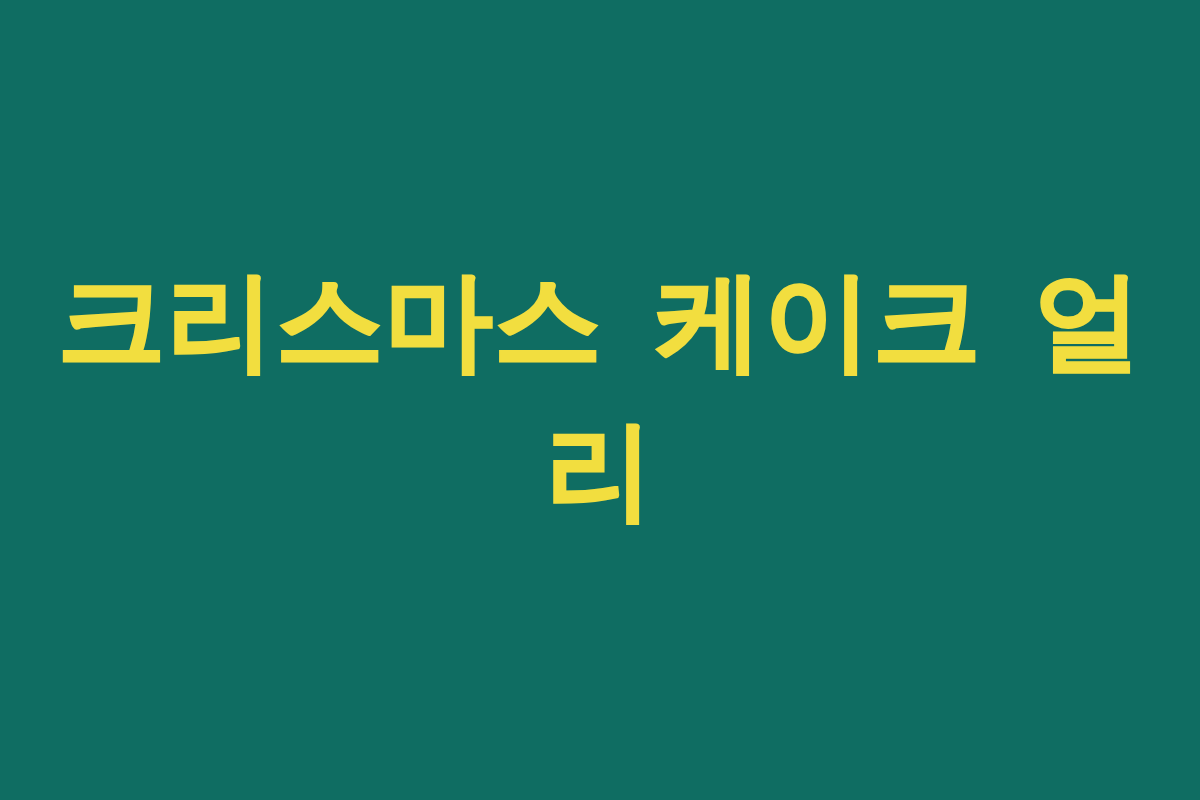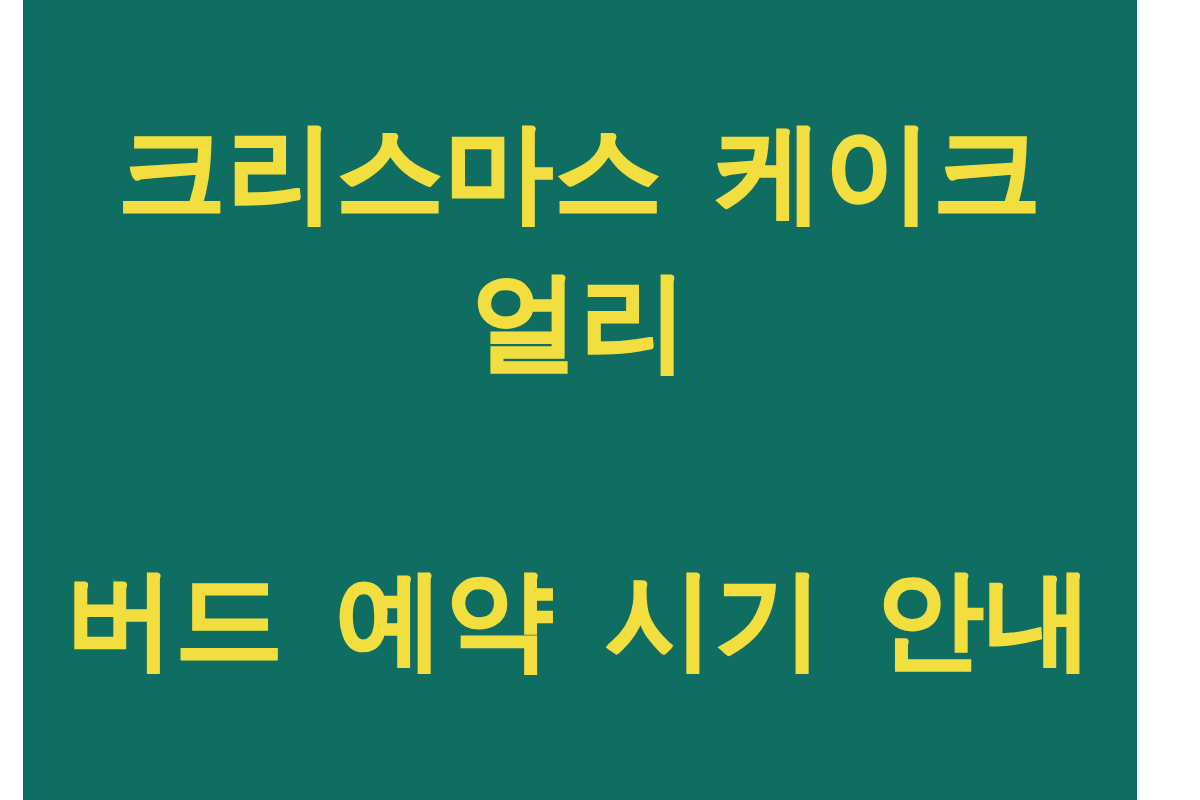--- a/index.html
+++ b/index.html
@@ -10,28 +10,27 @@
 
   body {
     width: 1200px;
     height: 800px;
     overflow: hidden;
     font-family: "DejaVu Sans", "Liberation Sans", sans-serif;
   }
 
   #banner {
     position: relative;
-    width: 1114px;
+    width: 1200px;
     height: 800px;
     box-sizing: border-box;
     display: flex;
     align-items: center;
     justify-content: flex-end;
     background-color: #0f6d62; 
-    margin-left: 23px;
   }
 
   #headline {
     margin: 0;
     padding: 0 40px;
     width: 100%;
     box-sizing: border-box;
     text-align: center;
     color: #f2de3f; 
     font-family: "DejaVu Sans", "Liberation Sans", sans-serif;
@@ -53,16 +52,15 @@
     display: block;
   }
 </style>
 </head>
 <body>
 
 <div id="banner" style="background-color: rgb(15, 109, 98);">
 
   <h1 id="headline" style="color: rgb(242, 222, 63);">
     <span class="headline-line">크리스마스 케이크 얼리</span>
-    <span class="headline-line">버드 예약 시기 안내</span>
   </h1>
 
 </div>
 
 </body></html>

